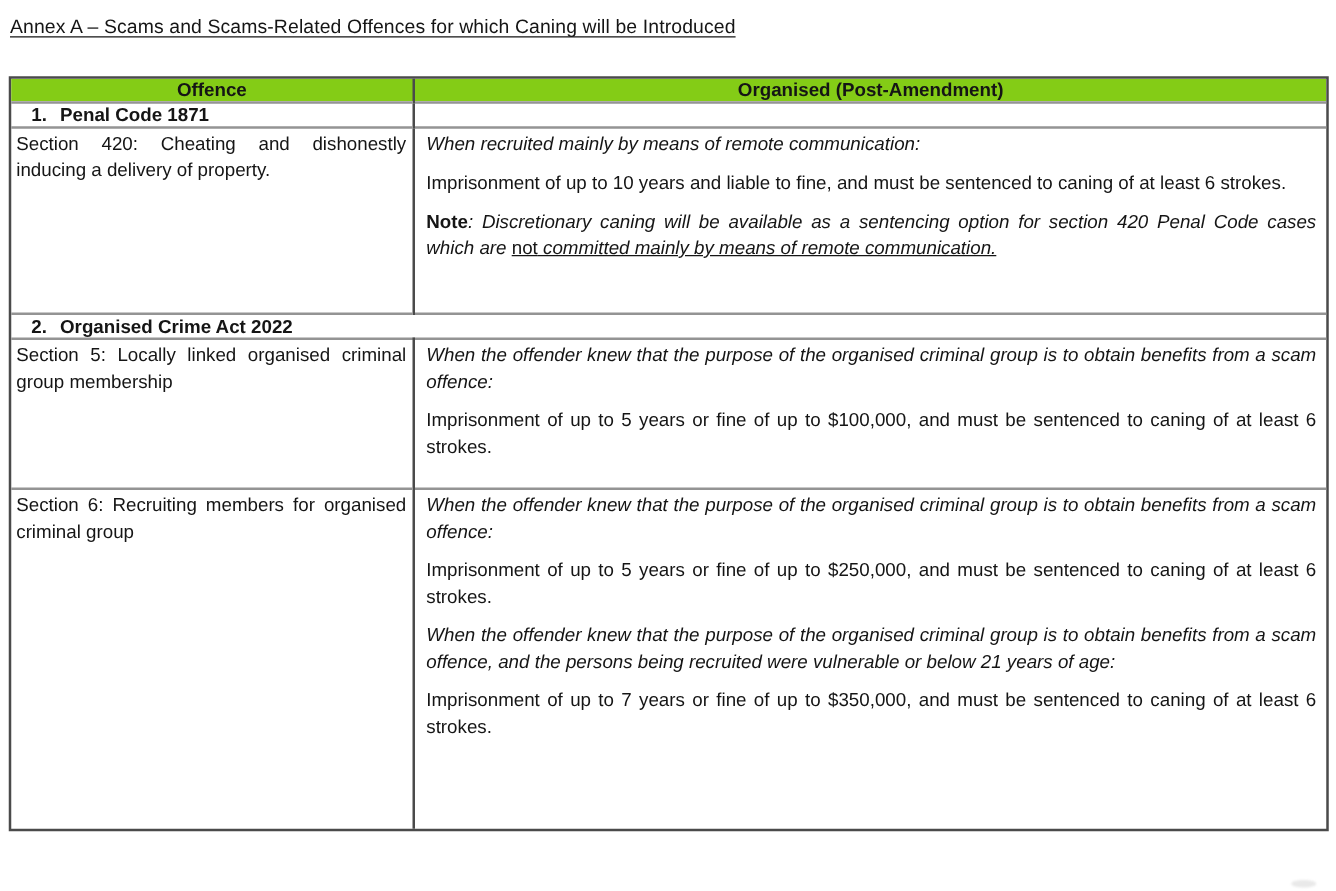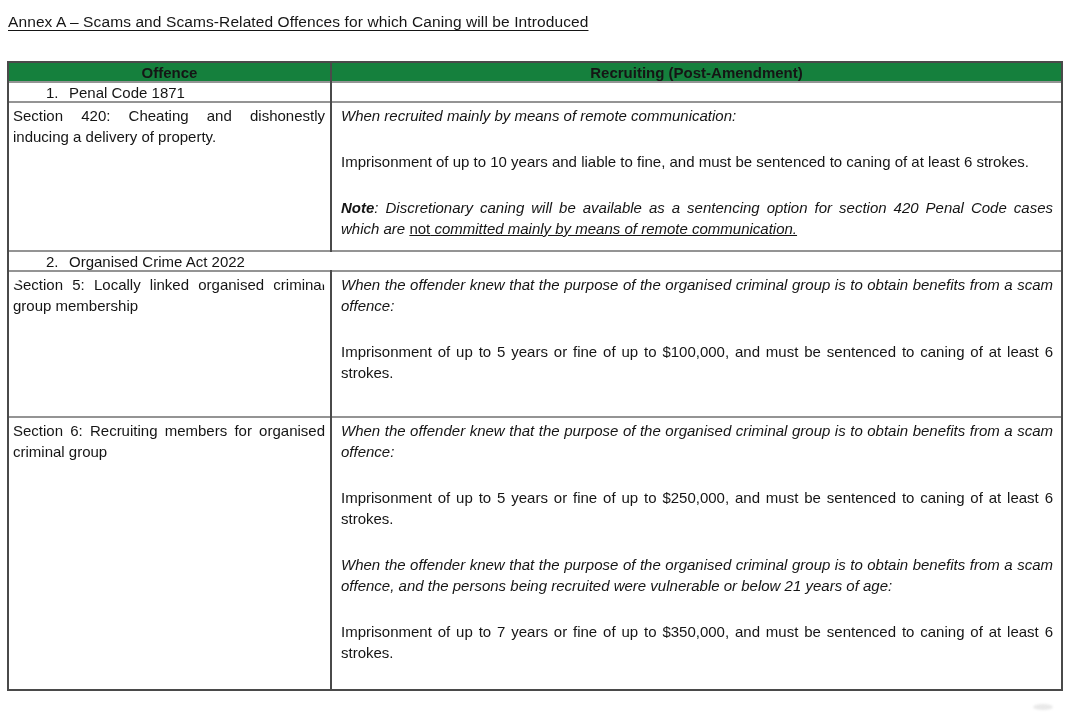--- a/index.html
+++ b/index.html
@@ -35,52 +35,52 @@
   col.c1 { width:322px; }
   td, th {
     vertical-align:top;
     font-size:15px;
     line-height:21px;
     overflow:hidden;
   }
   tr + tr > td, tr + tr > th { border-top:2px solid #949494; }
   .divr { border-right:2px solid #4a4a4a; }
   th.hdr-cell {
-    background:#15803d;
+    background:#84cc16;
     font-weight:bold;
     text-align:center;
     height:18px;
     line-height:17px;
     padding-top:1px;
     vertical-align:middle;
   }
   td.sec-cell {
-    font-weight:normal;
+    font-weight:bold;
     height:18px;
     line-height:17px;
-    padding:1px 4px 0 37px;
+    padding:1px 4px 0 16px;
     white-space:nowrap;
     margin-left:28px;
   }
   td.sec-cell .sec-num { display:inline-block; width:23px; }
   tr.row-sec1 > td { height:18px; }
   tr.row-420  > td { height:149px; }
   tr.row-sec2 > td { height:18px; }
-  tr.row-s5   > td { height:146px;border-radius:30px; }
+  tr.row-s5   > td { height:120px; }
   tr.row-s6   > td { height:272px; }
   tr.row-sec3 > td { height:20px; line-height:18px; padding-top:2px; }
   td.off-cell {
     padding:2px 5px 2px 4px;
     text-align:justify;
   }
   td.pun-cell {
     padding:2px 8px 2px 9px;
   }
   td.pun-cell p { text-align:justify; }
-  td.pun-cell p + p { margin-top:25px; }
+  td.pun-cell p + p { margin-top:10px; }
   .it { font-style:italic; }
   .corner-smudge {
     position:absolute;
     left:1033px; top:704px;
     width:20px; height:6px;
     background:#e9e9e9;
     border-radius:50%;
     filter:blur(1px);
   }
 </style>
@@ -92,36 +92,36 @@
 <div class="table-wrap">
   <table>
     <colgroup>
         <col class="c1">
         <col>
       </colgroup>
 
     <tbody>
         <tr>
       <th class="hdr-cell divr">Offence</th>
-      <th class="hdr-cell">Recruiting (Post-Amendment)</th>
+      <th class="hdr-cell">Organised (Post-Amendment)</th>
     </tr>
 
     <tr class="row-sec1">
       <td class="sec-cell divr">
         <span class="sec-num">1.</span><span>Penal Code 1871</span>
       </td>
       <td></td>
     </tr>
 
     <tr class="row-420">
       <td class="off-cell divr">Section 420: Cheating and dishonestly inducing a delivery of property.</td>
       <td class="pun-cell">
         <p class="it">When recruited mainly by means of remote communication:</p>
         <p>Imprisonment of up to 10 years and liable to fine, and must be sentenced to caning of at least 6 strokes.</p>
-        <p><span style="font-weight: bold; font-style: italic;">Note</span><span style="font-style: italic;">: Discretionary caning will be available as a sentencing option for section 420 Penal Code cases which are </span><span style="text-decoration: underline;">not</span><span style="font-style: italic; text-decoration: underline;"> committed mainly by means of remote communication.</span></p>
+        <p><span style="font-weight: bold; ">Note</span><span style="font-style: italic;">: Discretionary caning will be available as a sentencing option for section 420 Penal Code cases which are </span><span style="text-decoration: underline;">not</span><span style="font-style: italic; text-decoration: underline;"> committed mainly by means of remote communication.</span></p>
       </td>
     </tr>
 
     <tr class="row-sec2">
       <td class="sec-cell" colspan="2">
         <span class="sec-num">2.</span><span>Organised Crime Act 2022</span>
       </td>
     </tr>
 
     <tr class="row-s5">

